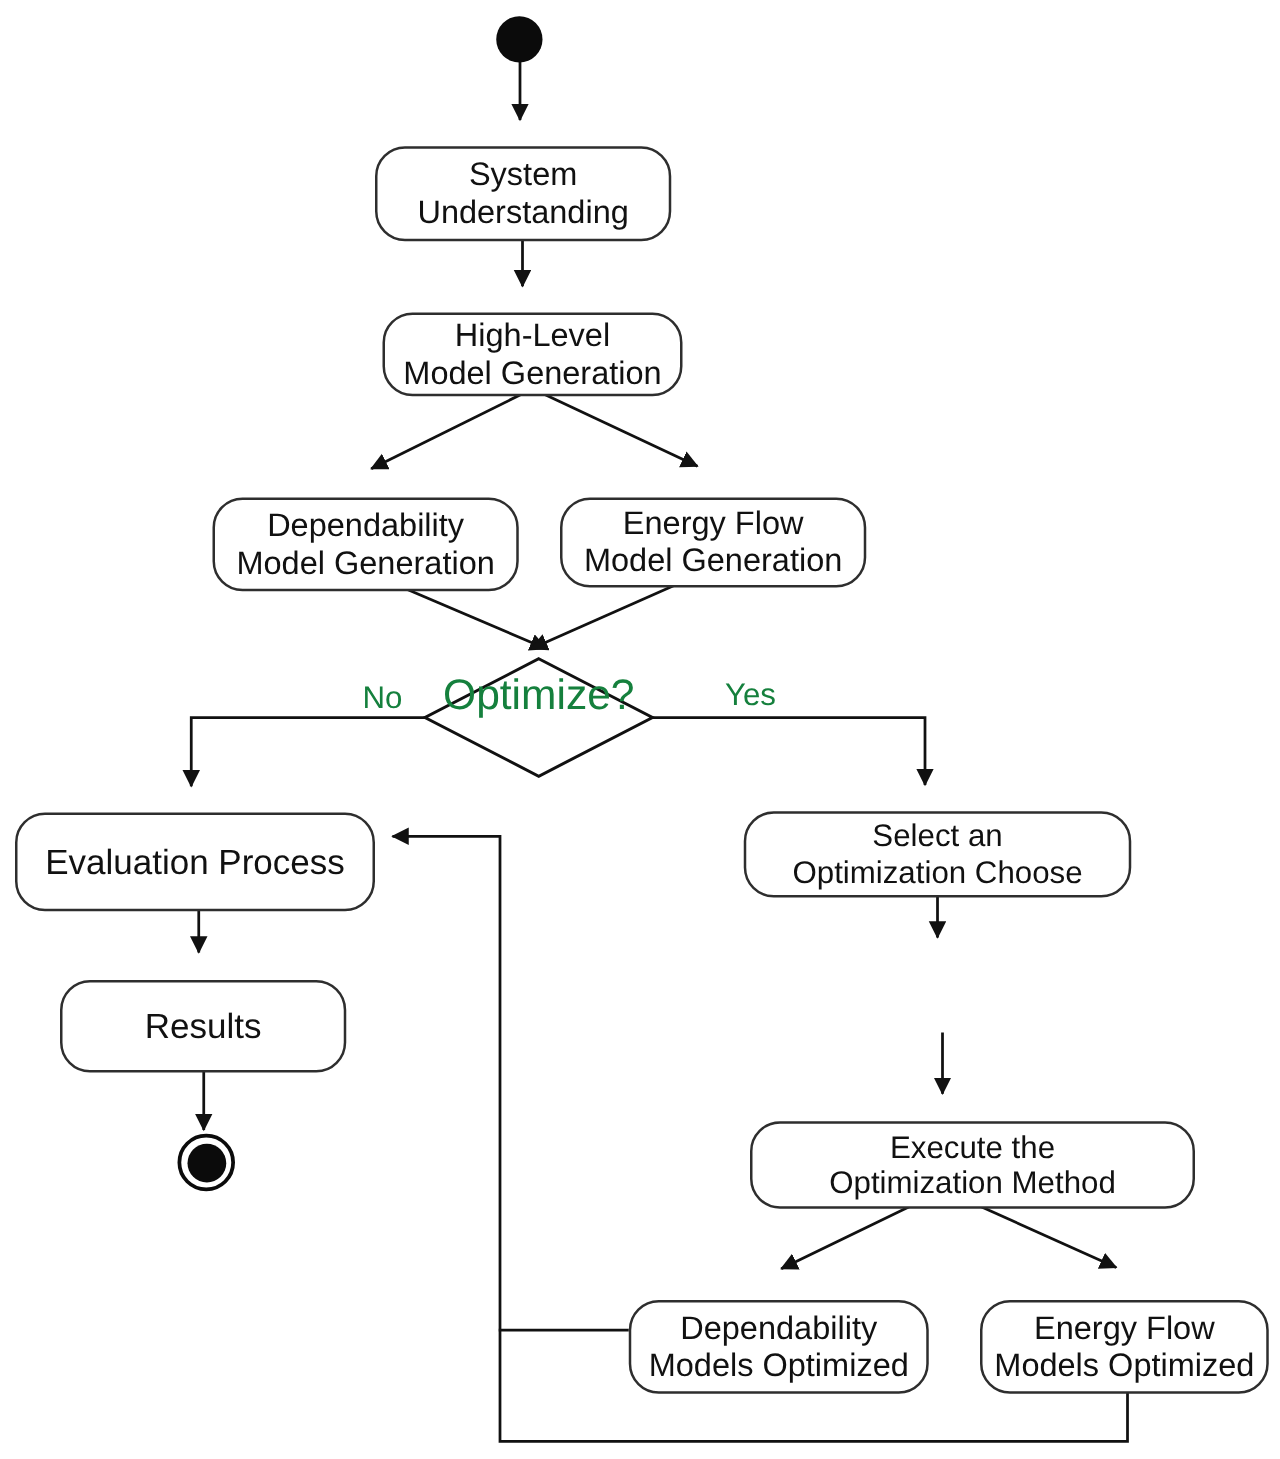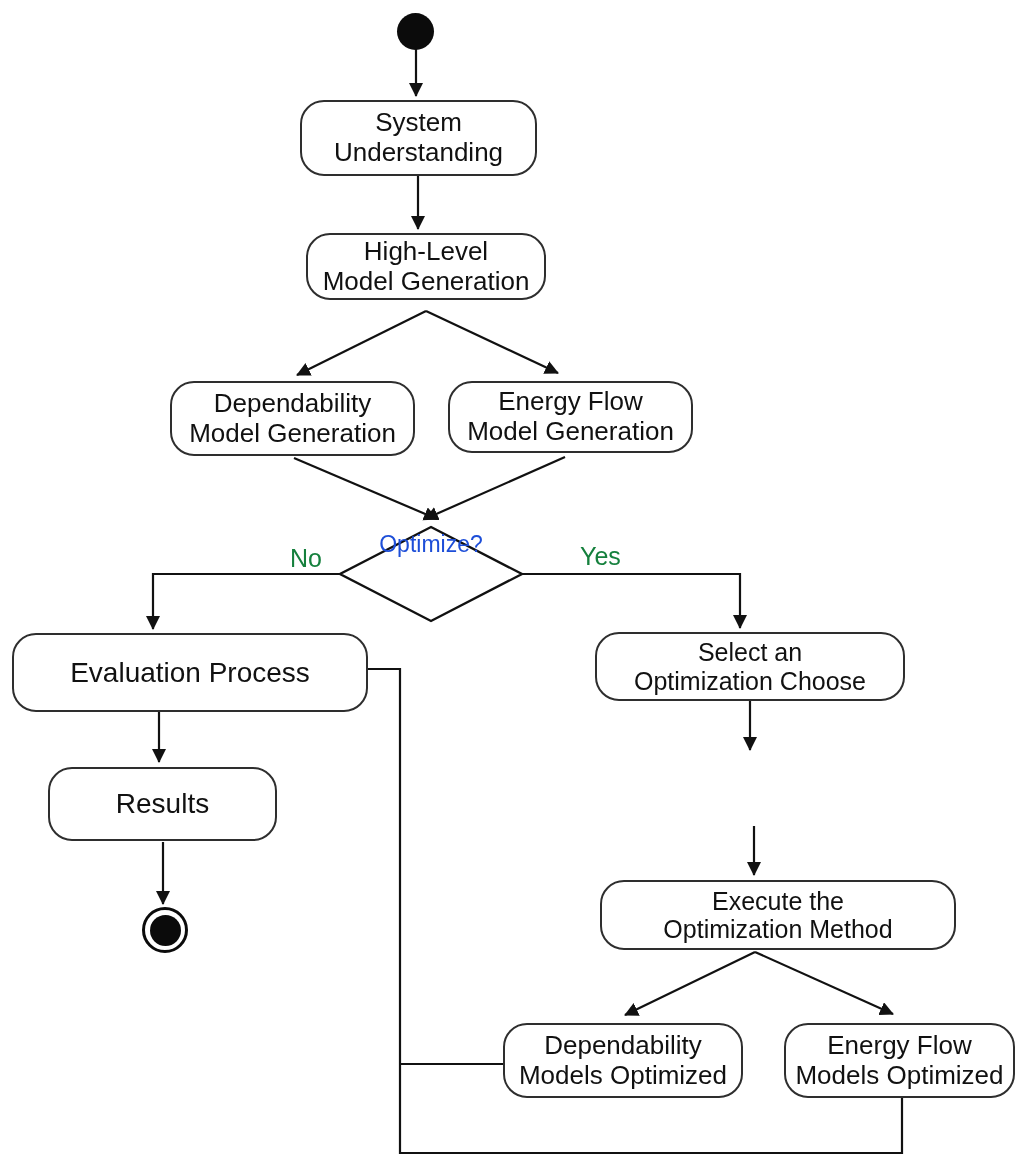--- a/index.html
+++ b/index.html
@@ -27,20 +27,21 @@
     border: 2px solid #2e2e2e;
     border-radius: 24px;
     background: #ffffff;
     display: flex;
     align-items: center;
     justify-content: center;
     text-align: center;
     color: #111111;
     font-size: 26px;
     line-height: 1.14;
+    margin-top: 17px;
   }
   .node .label {
     white-space: pre-line;
   }
   .node.lg { font-size: 28px; }
   .node.md { font-size: 25px; }
   .terminal {
     position: absolute;
     border-radius: 50%;
   }
@@ -67,27 +68,27 @@
   .edge-label {
     position: absolute;
     color: #15803d;
     font-size: 25px;
     line-height: 1;
   }
   #label-no  { left: 268px; top: 546px; width: 54px; text-align: right; }
   #label-yes { left: 532px; top: 544px; width: 60px; text-align: left; margin-left: 48px; }
   #decision-label {
     position: absolute;
-    left: 341px; top: 526px;
+    left: 341px; top: 538px;
     width: 180px; height: 36px;
     display: flex;
     align-items: center;
     justify-content: center;
-    color: #1d4ed8;
-    font-size: 23px;
+    color: #15803d;
+    font-size: 34px;
   }
 </style>
 </head>
 <body>
 
 <div id="canvas">
 
   <svg id="edges" viewBox="0 0 1024 1167" xmlns="http://www.w3.org/2000/svg">
     <defs>
       <marker id="ah" markerUnits="userSpaceOnUse" markerWidth="18" markerHeight="16" refX="13" refY="7" orient="auto">
@@ -137,21 +138,21 @@
 Model Generation</span>
   </div>
 
   <div id="decision-label">
     <span class="label">Optimize?</span>
   </div>
 
   <div class="edge-label" id="label-no">No</div>
   <div class="edge-label" id="label-yes">Yes</div>
 
-  <div class="node lg" style="left:12px; top:633px; width:356px; height:79px;">
+  <div class="node lg" style="left:12px; top:633px; width:288px; height:79px;">
     <span class="label">Evaluation Process</span>
   </div>
 
   <div class="node lg" style="left:48px; top:767px; width:229px; height:74px;">
     <span class="label">Results</span>
   </div>
 
   <div class="terminal" id="end-node">
     <div class="inner-dot"></div>
   </div>

